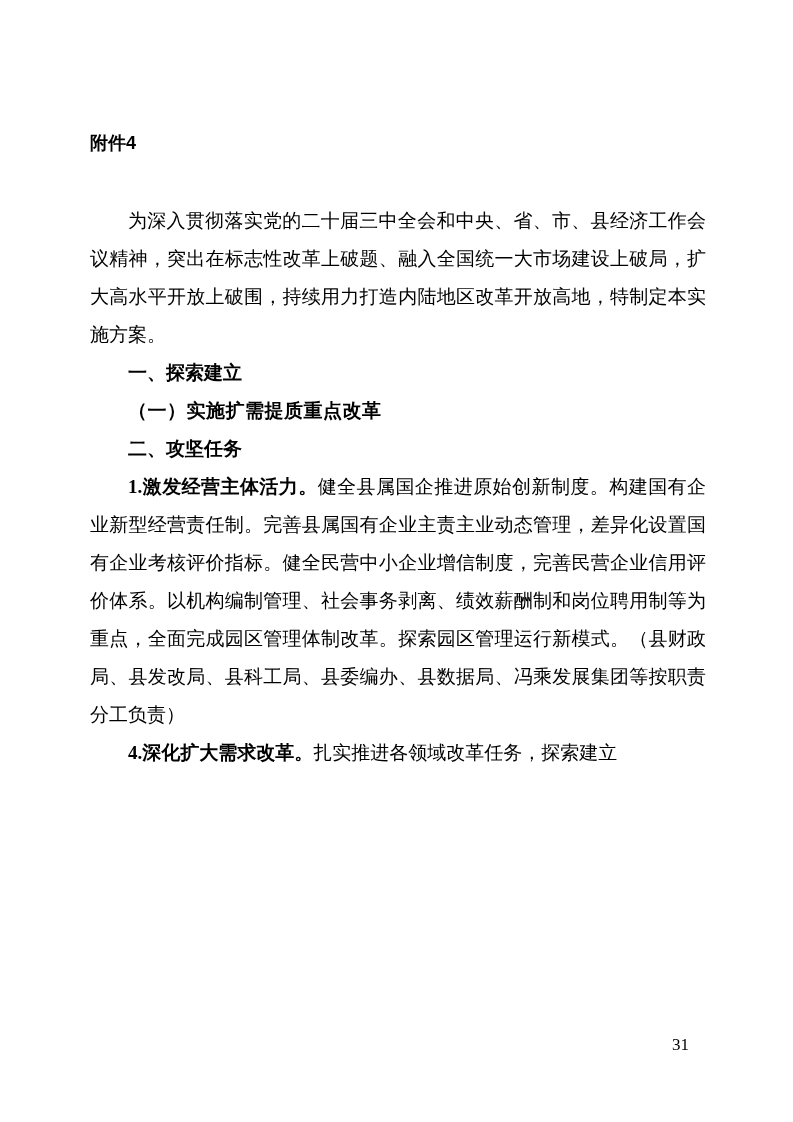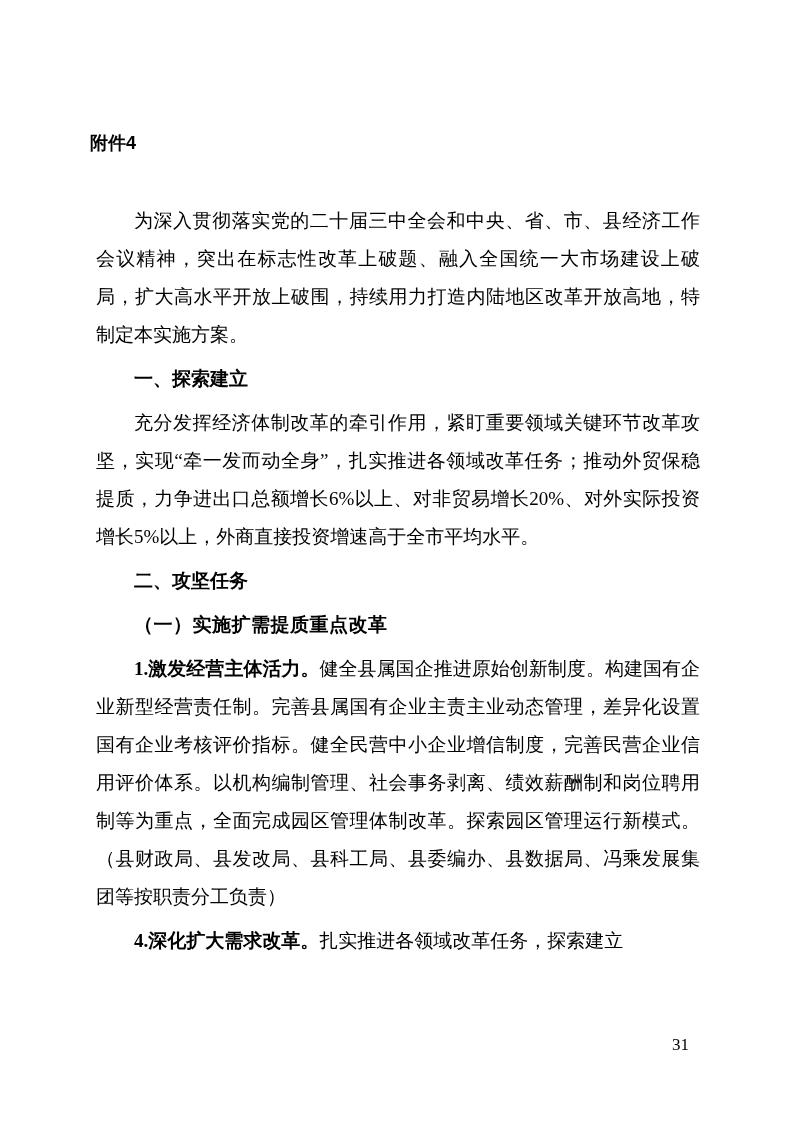--- a/index.html
+++ b/index.html
@@ -36,21 +36,21 @@
     font-size: 29px;
     line-height: 42px;
     text-align: center;
     letter-spacing: 1px;
     font-family: "Liberation Serif", serif;
   }
   .body-block {
     margin-top: 46px;
   }
   p.para {
-    margin: 6px;
+    margin: 0;
     font-size: 19px;
     line-height: 38px;
     text-align: justify;
     text-indent: 2em;
     word-break: break-all;
   }
   p.para.heading1 {
     font-family: "Liberation Sans", sans-serif;
     font-weight: 700;
     text-align: left;
@@ -74,21 +74,20 @@
 </style>
 </head>
 <body>
 
 <div class="page">
   <div class="content">
     <div class="attachment">附件4</div>
     <div class="body-block">
         <p class="para body"><span>为深入贯彻落实党的二十届三中全会和中央、省、市、县经济工作会议精神，突出在标志性改革上破题、融入全国统一大市场建设上破局，扩大高水平开放上破围，持续用力打造内陆地区改革开放高地，特制定本实施方案。</span></p>
         <p class="para heading1"><span class="b">一、探索建立</span></p>
-        <p class="para body"><span>充分发挥经济体制改革的牵引作用，紧盯重要领域关键环节改革攻坚，实现“牵一发而动全身”，扎实推进各领域改革任务；推动外贸保稳提质，力争进出口总额增长6%以上、对非贸易增长20%、对外实际投资增长5%以上，外商直接投资增速高于全市平均水平。</span></p>
+        <p class="para heading2"><span class="b">（一）实施扩需提质重点改革</span></p>
         <p class="para heading1"><span class="b">二、攻坚任务</span></p>
-        <p class="para heading2"><span class="b">（一）实施扩需提质重点改革</span></p>
         <p class="para body"><span class="b">1.激发经营主体活力。</span><span>健全县属国企推进原始创新制度。构建国有企业新型经营责任制。完善县属国有企业主责主业动态管理，差异化设置国有企业考核评价指标。健全民营中小企业增信制度，完善民营企业信用评价体系。以机构编制管理、社会事务剥离、绩效薪酬制和岗位聘用制等为重点，全面完成园区管理体制改革。探索园区管理运行新模式。（县财政局、县发改局、县科工局、县委编办、县数据局、冯乘发展集团等按职责分工负责）</span></p>
         <p class="para body"><span class="b">4.深化扩大需求改革。</span><span>扎实推进各领域改革任务，探索建立</span></p>
       </div>
   </div>
   <div class="page-number">31</div>
 </div>
 
 </body></html>

